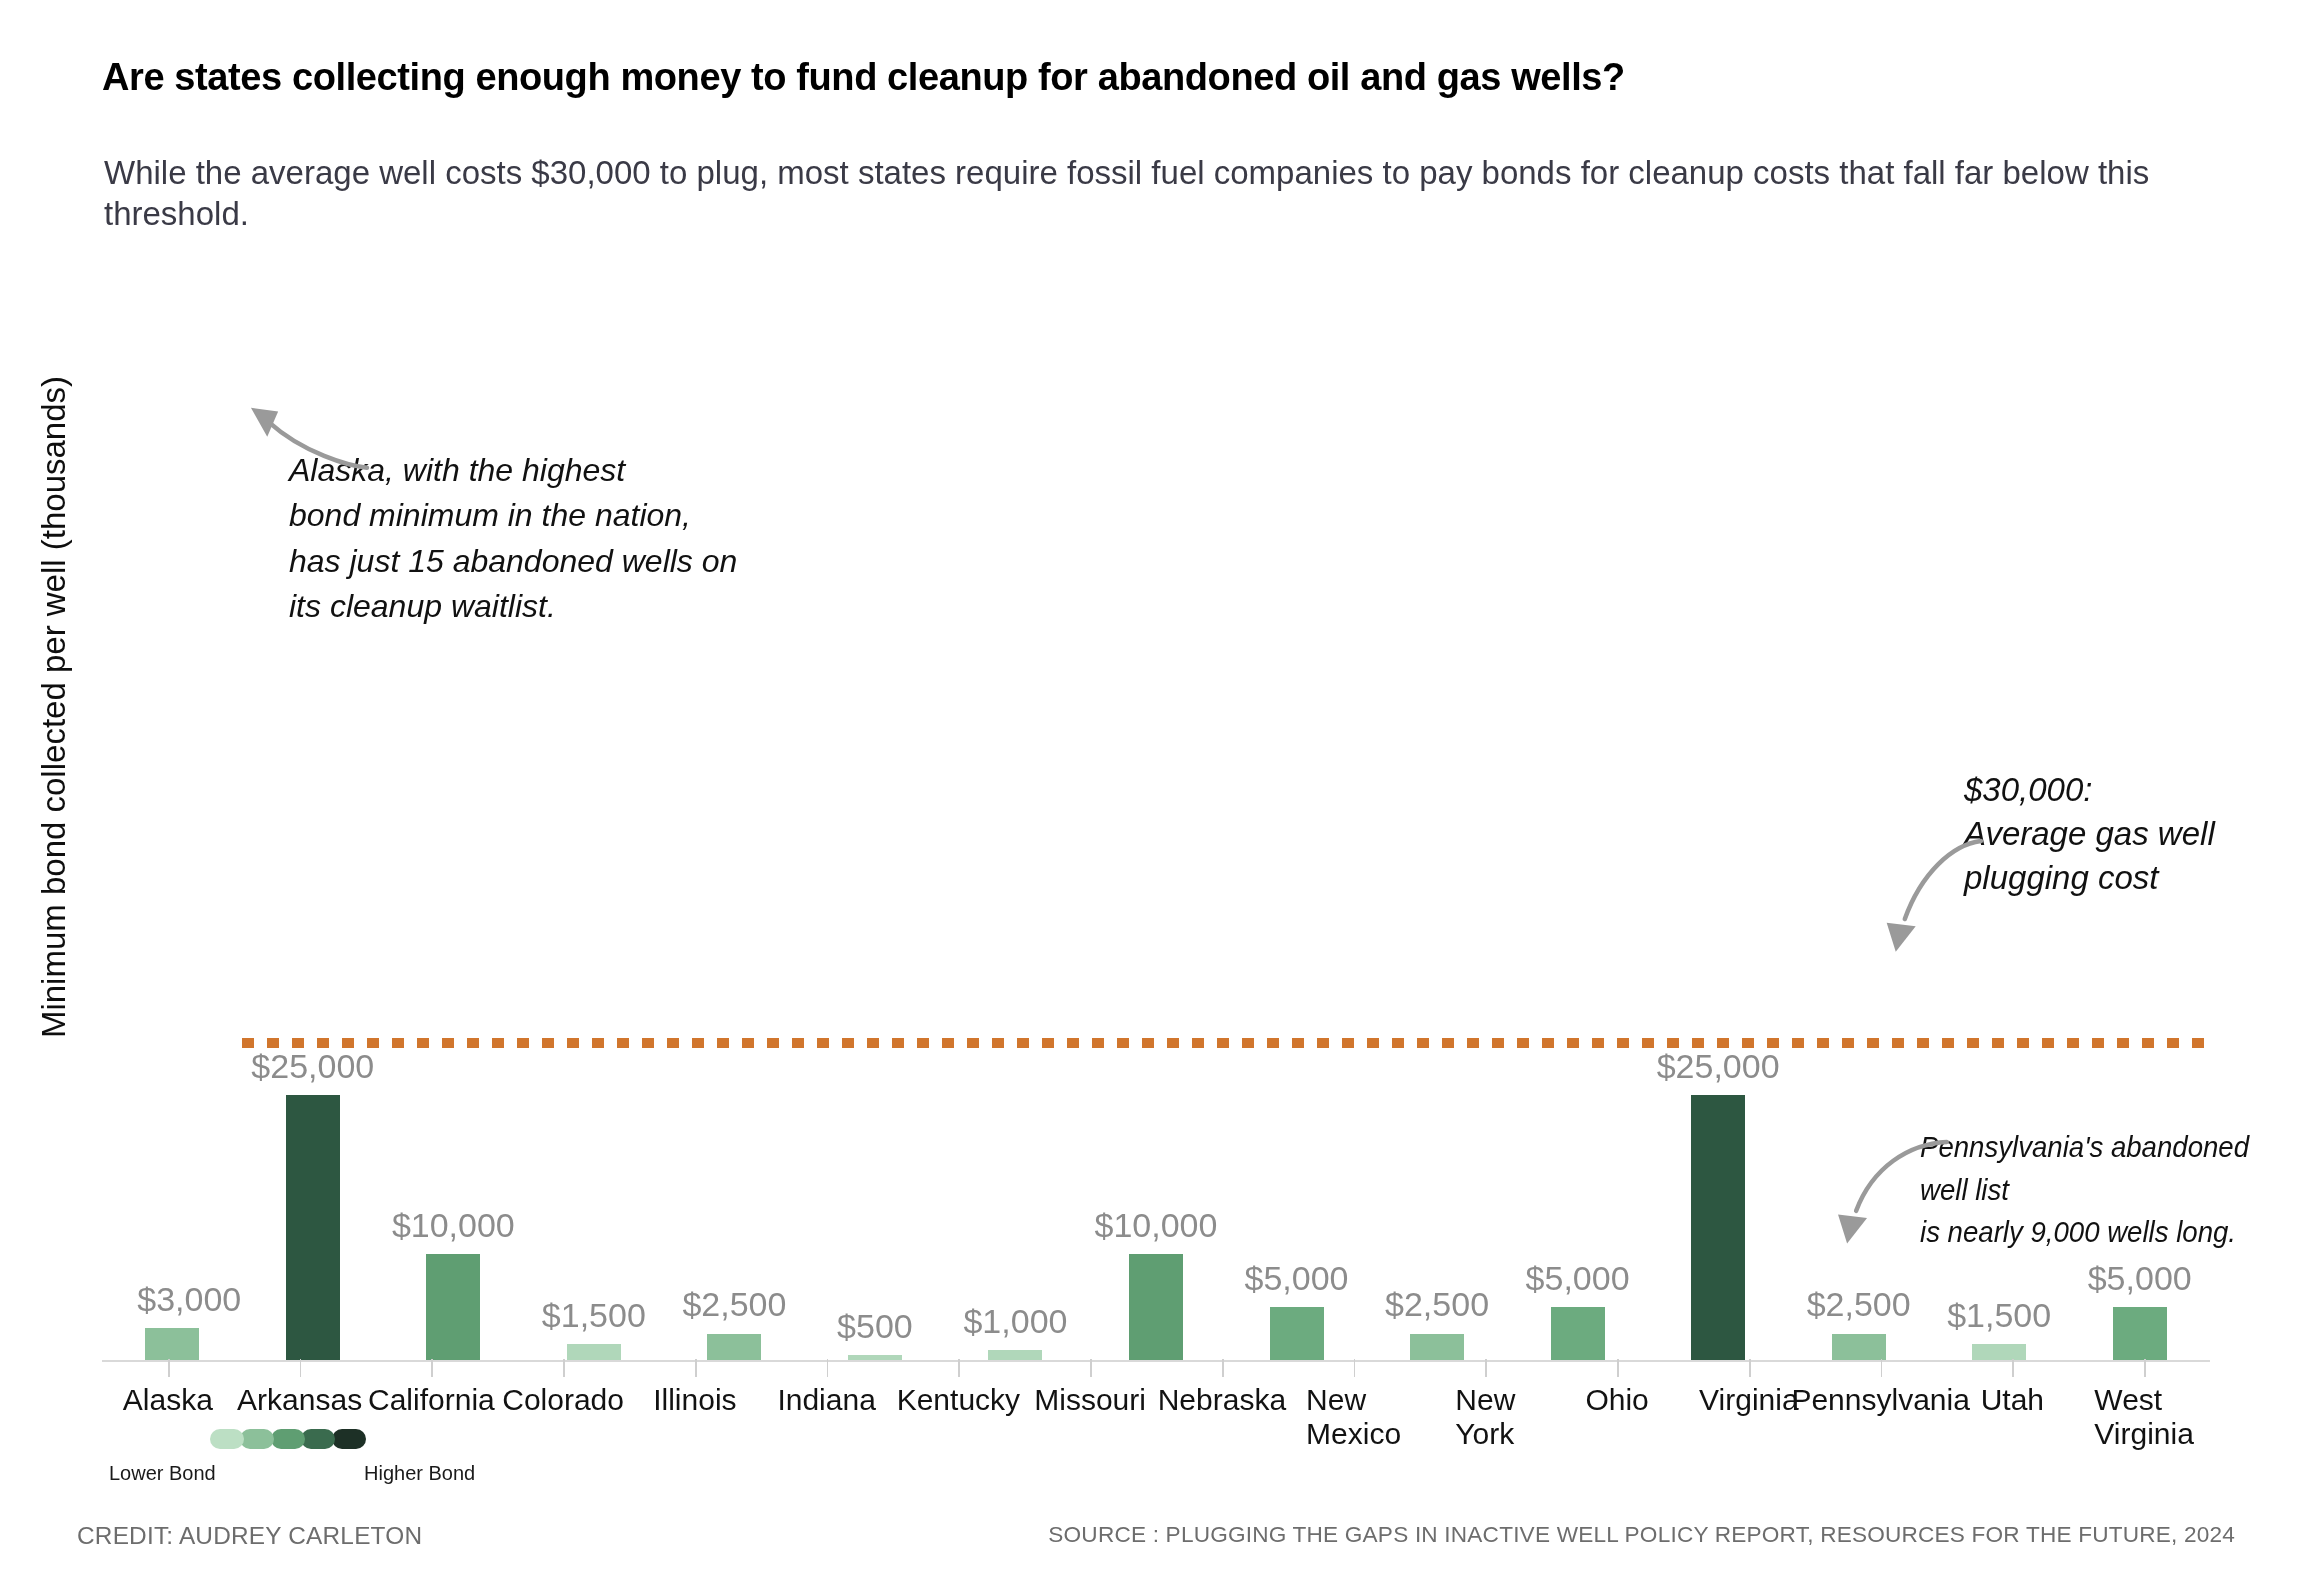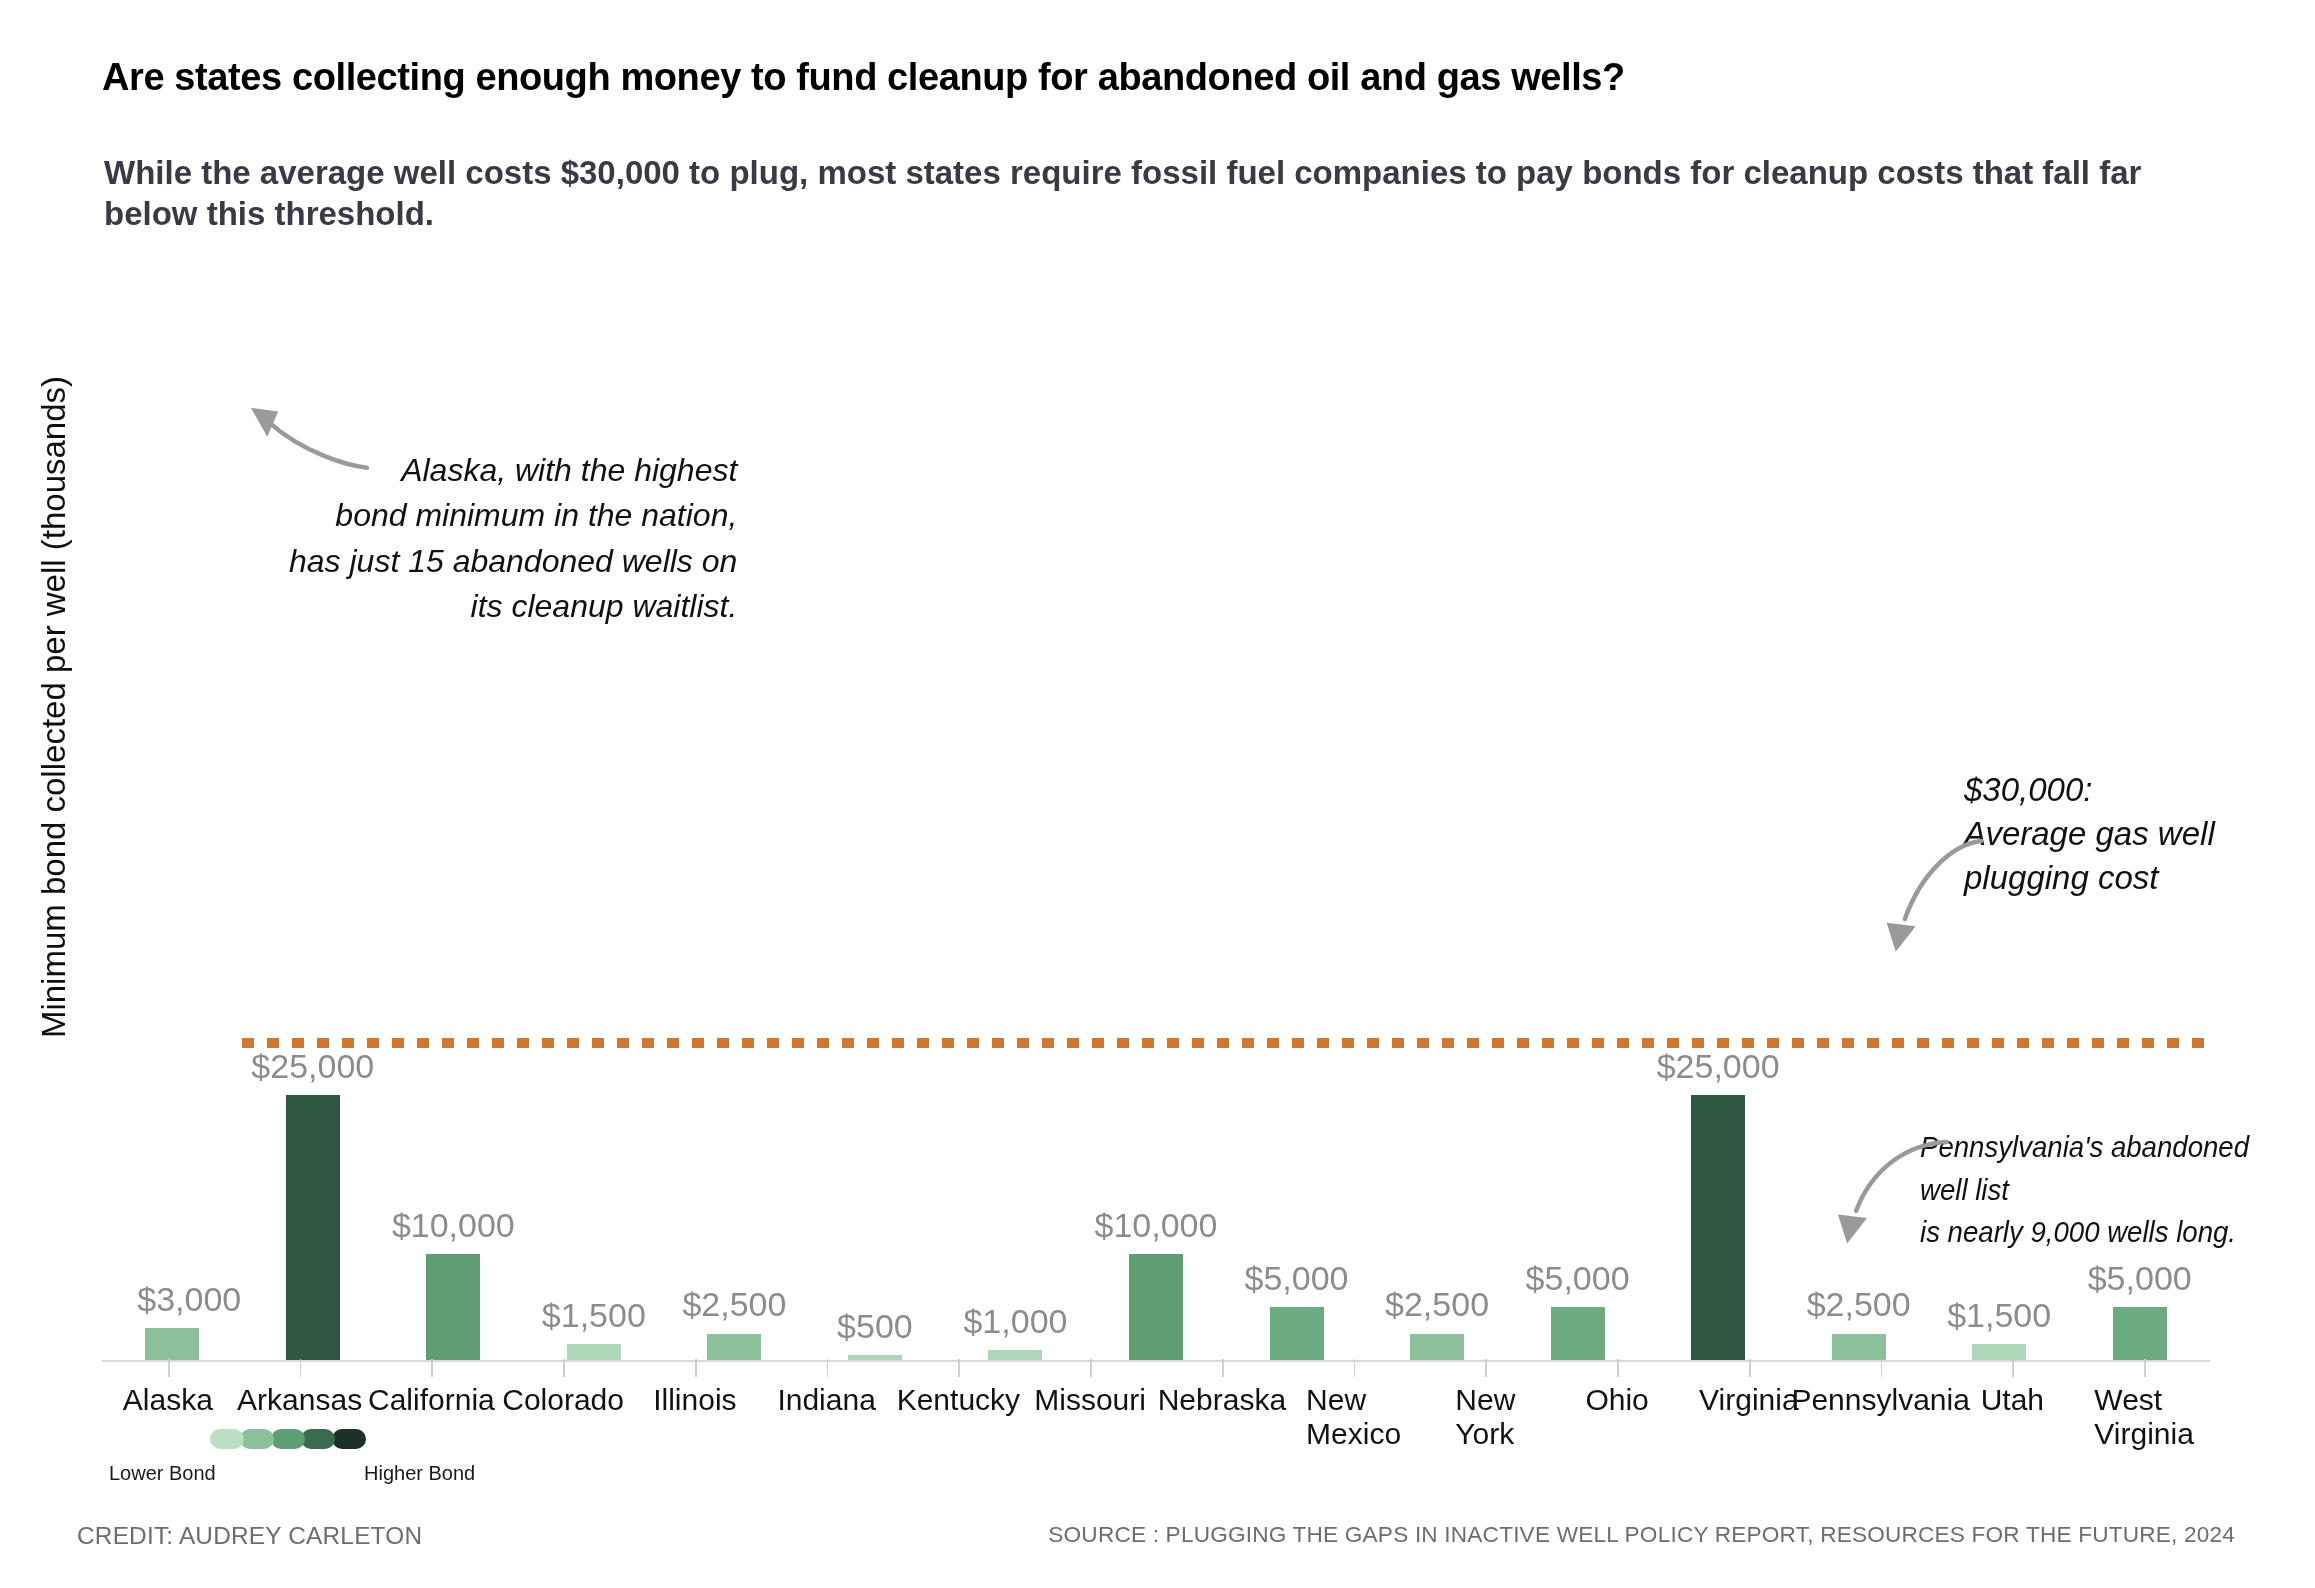--- a/index.html
+++ b/index.html
@@ -27,21 +27,21 @@
     white-space: nowrap;
   }
   #chart-subtitle {
     position: absolute;
     left: 104px;
     top: 152px;
     width: 2126px;
     font-size: 33px;
     line-height: 1.25;
     color: #3a3a46;
-    font-weight: 700;
+    font-weight: 400;
   }
 
   
   #plot-area {
     position: absolute;
     left: 102px;
     top: 299px;
     width: 2108px;
     height: 1063px;
   }
@@ -149,21 +149,21 @@
     position: absolute;
     font-style: italic;
     color: #111111;
   }
   #annotation-alaska {
     left: 289px;
     top: 448px;
     font-size: 32px;
     line-height: 1.42;
     white-space: pre-line;
-    text-align: right;
+    text-align: left;
   }
   #annotation-threshold {
     left: 1964px;
     top: 768px;
     font-size: 33px;
     line-height: 1.34;
     white-space: pre-line;
   }
   #annotation-pennsylvania {
     left: 1920px;

